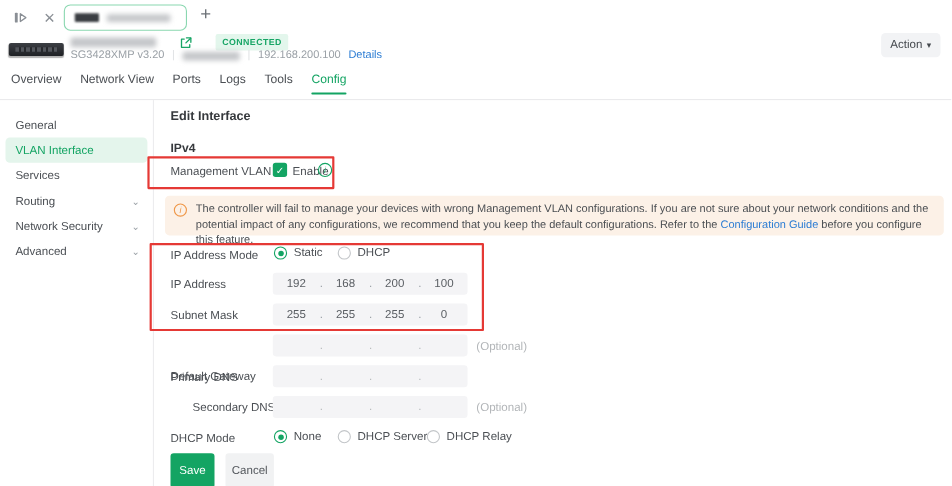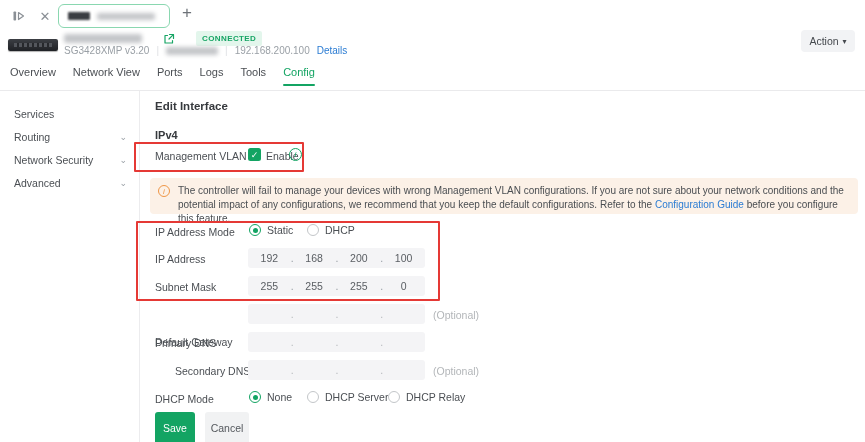--- a/index.html
+++ b/index.html
@@ -131,20 +131,26 @@
   <span class="navtab">Overview</span>
   <span class="navtab">Network View</span>
   <span class="navtab">Ports</span>
   <span class="navtab">Logs</span>
   <span class="navtab">Tools</span>
   <span class="navtab active">Config</span>
 </div>
 
 <div class="abs sidebar">
   <div class="side-item">
+    <span>General</span>
+  </div>
+  <div class="side-item active">
+    <span>VLAN Interface</span>
+  </div>
+  <div class="side-item">
     <span>Services</span>
   </div>
   <div class="side-item">
     <span>Routing</span>
     <span class="chev">⌄</span>
   </div>
   <div class="side-item">
     <span>Network Security</span>
     <span class="chev">⌄</span>
   </div>

